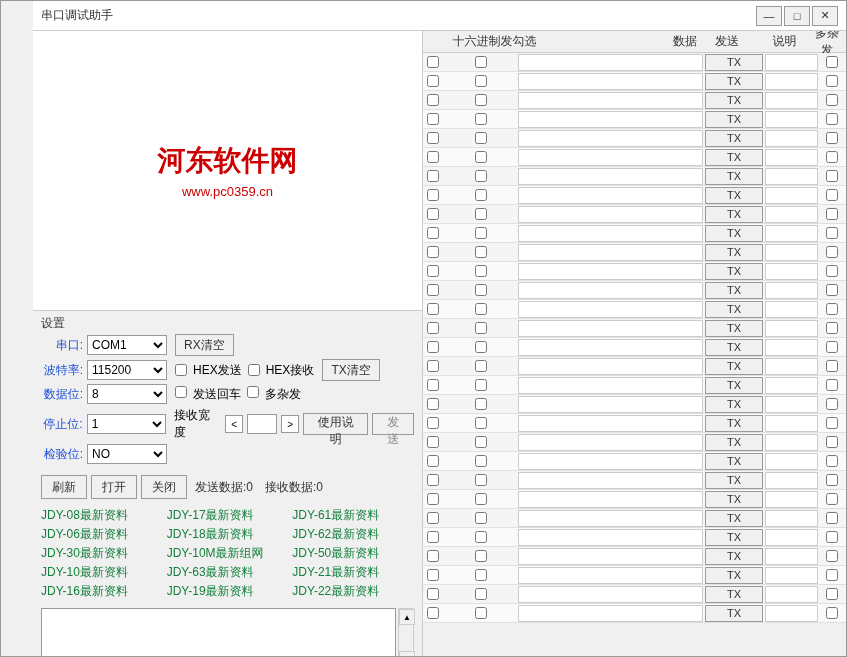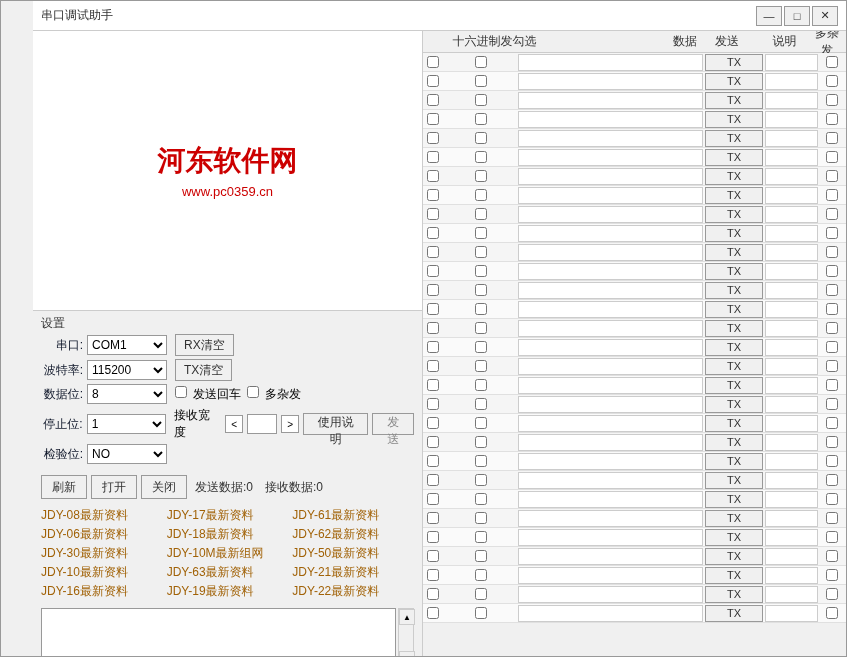--- a/index.html
+++ b/index.html
@@ -174,21 +174,21 @@
     
     .links-area {
       padding: 4px 8px;
       display: grid;
       grid-template-columns: 1fr 1fr 1fr;
       gap: 2px 4px;
     }
 
     .link-item {
       font-size: 12px;
-      color: #a16207;
+      color: #15803d;
       cursor: pointer;
       text-decoration: none;
     }
 
     
     .text-area-container {
       flex: 1;
       padding: 4px 8px;
       display: flex;
       flex-direction: column;
@@ -359,21 +359,21 @@
     }
 
     .field-row {
       display: flex;
       align-items: center;
       margin-bottom: 3px;
     }
 
     .field-label {
       font-size: 12px;
-      color: #0f172a;
+      color: #1d4ed8;
       width: 42px;
       text-align: right;
       margin-right: 4px;
     }
   </style>
 </head>
 <body>
 
 <div class="window">
 
@@ -410,20 +410,26 @@
           <div style="margin-left:8px;">
             <button class="btn-small">RX清空</button>
           </div>
         </div>
 
         <div class="field-row">
           <span class="field-label">波特率:</span>
           <select class="settings-select">
             <option>115200</option><option>9600</option><option>38400</option>
           </select>
+          <div style="margin-left: 8px; display: flex; align-items: center; gap: 6px;">
+            <input type="checkbox" style="">
+            <span>HEX发送</span>
+            <input type="checkbox" style="">
+            <span>HEX接收</span>
+          </div>
           <div style="margin-left:8px;">
             <button class="btn-small">TX清空</button>
           </div>
         </div>
 
         <div class="field-row">
           <span class="field-label">数据位:</span>
           <select class="settings-select">
             <option>8</option><option>7</option><option>6</option><option>5</option>
           </select>

